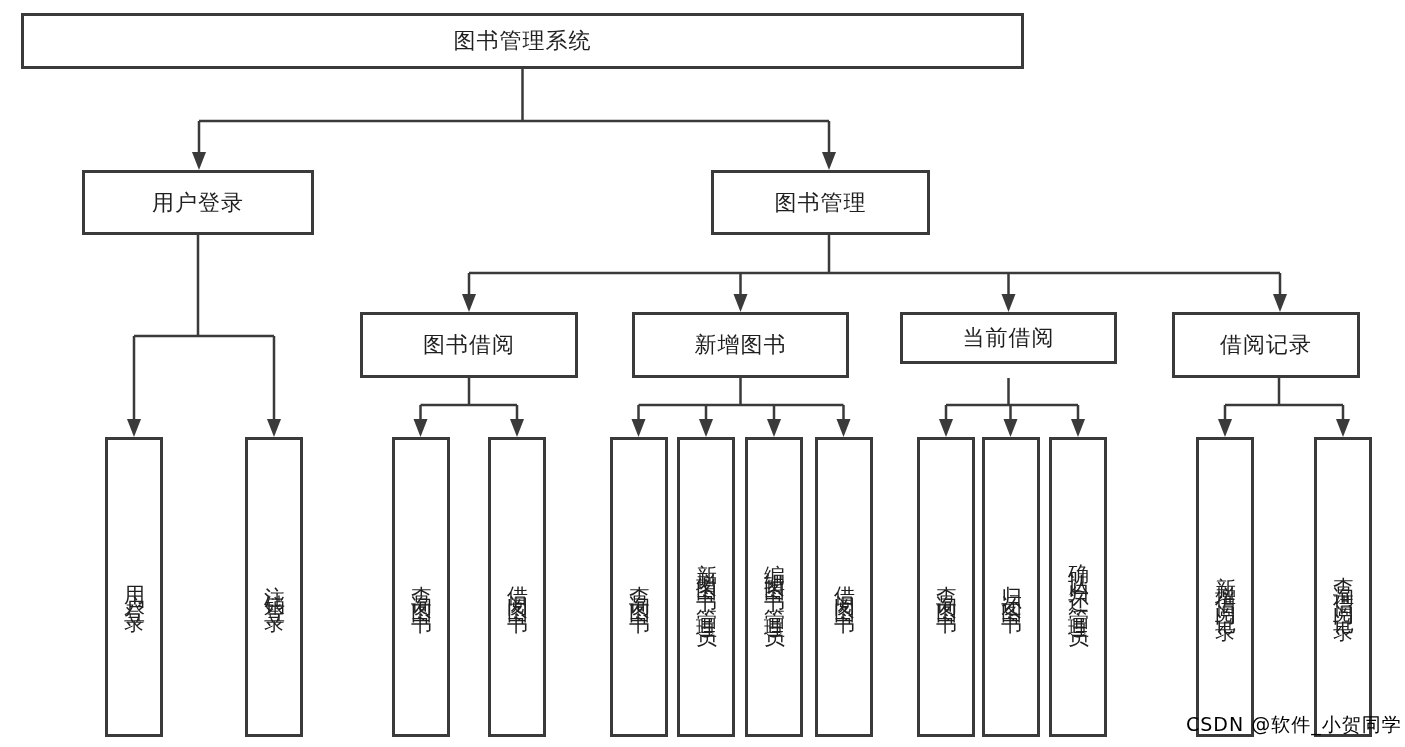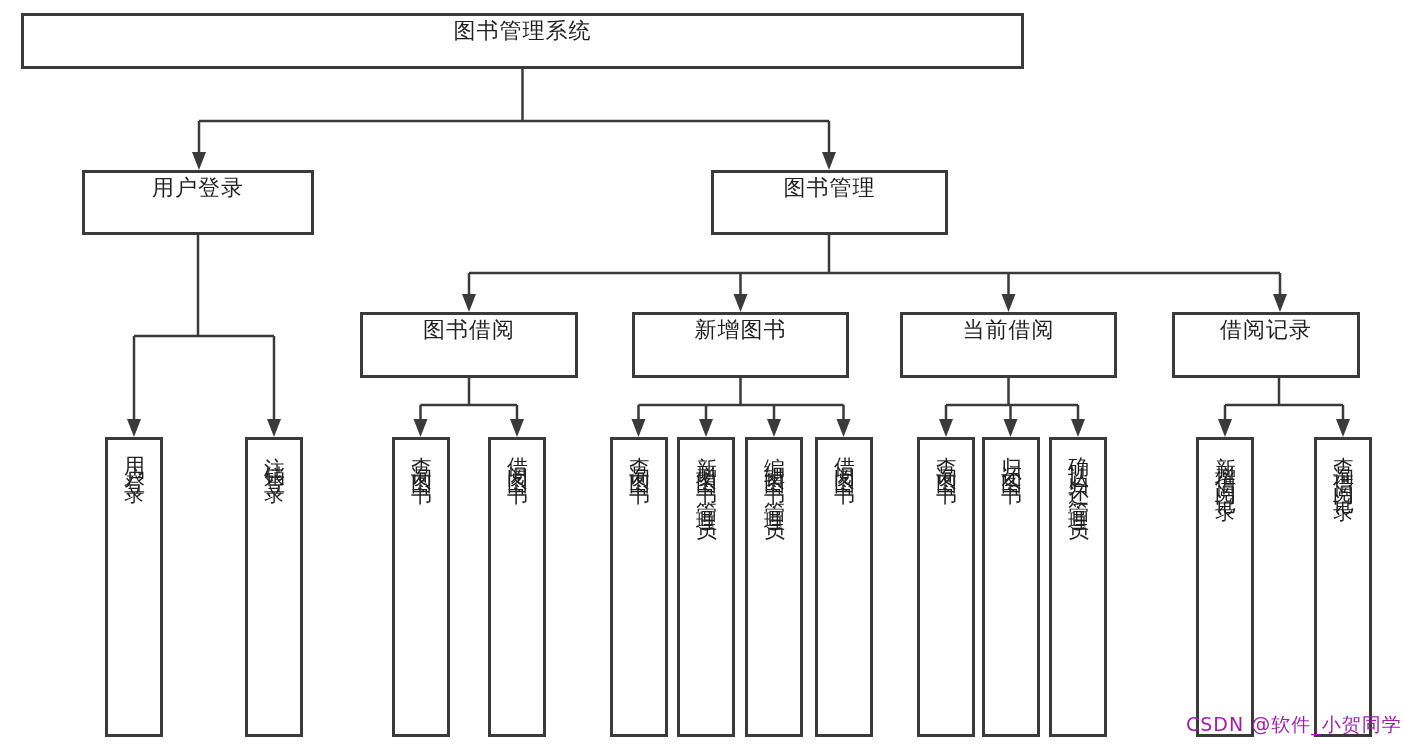--- a/index.html
+++ b/index.html
@@ -3,31 +3,31 @@
 <meta charset="utf-8">
 <style>
   html,body{margin:0;padding:0;background:#fff;}
   .canvas{
     position:relative;width:1405px;height:747px;background:#ffffff;
     font-family:"DejaVu Sans","Liberation Sans",sans-serif;overflow:hidden;
   }
   .connectors{position:absolute;left:0;top:0;width:1405px;height:747px;}
   .box{
     position:absolute;background:#ffffff;border:3px solid #3a3a3a;
-    box-sizing:border-box;display:flex;align-items:flex-start;justify-content:center;
+    box-sizing:border-box;display:flex;align-items:center;justify-content:center;
     color:#1f1f1f;
   }
   .hbox{font-size:22px;letter-spacing:1px;white-space:nowrap;}
   .vbox span{
     writing-mode:vertical-rl;text-orientation:mixed;
     font-size:21px;letter-spacing:9px;line-height:1;
   }
   .watermark{
     position:absolute;left:1186px;top:712px;font-size:19px;
-    color:#a21caf;letter-spacing:1px;white-space:nowrap;z-index:5;
+    color:#000000;letter-spacing:1px;white-space:nowrap;z-index:5;
   }
 </style>
 </head>
 <body>
 
 <div class="canvas">
 
   <svg class="connectors" width="1405" height="747" viewBox="0 0 1405 747">
     <g stroke="#3a3a3a" stroke-width="2.5" fill="none">
 
@@ -68,31 +68,31 @@
     </g>
   </svg>
 
   <div class="box hbox" style="left:21px;top:13px;width:1003px;height:56px">
     <span>图书管理系统</span>
   </div>
 
   <div class="box hbox" style="left:82px;top:170px;width:232px;height:65px">
     <span>用户登录</span>
   </div>
-  <div class="box hbox" style="left:711px;top:170px;width:237px;height:65px">
+  <div class="box hbox" style="left:711px;top:170px;width:219px;height:65px">
     <span>图书管理</span>
   </div>
 
   <div class="box hbox" style="left:360px;top:312px;width:218px;height:66px">
     <span>图书借阅</span>
   </div>
   <div class="box hbox" style="left:632px;top:312px;width:217px;height:66px">
     <span>新增图书</span>
   </div>
-  <div class="box hbox" style="left:900px;top:312px;width:217px;height:66px">
+  <div class="box hbox" style="left:900px;top:312px;width:217px;height:52px">
     <span>当前借阅</span>
   </div>
   <div class="box hbox" style="left:1172px;top:312px;width:188px;height:66px">
     <span>借阅记录</span>
   </div>
 
   <div class="box vbox" style="left:105px;top:437px;width:58px;height:300px">
     <span>用户登录</span>
   </div>
   <div class="box vbox" style="left:245px;top:437px;width:58px;height:300px">

